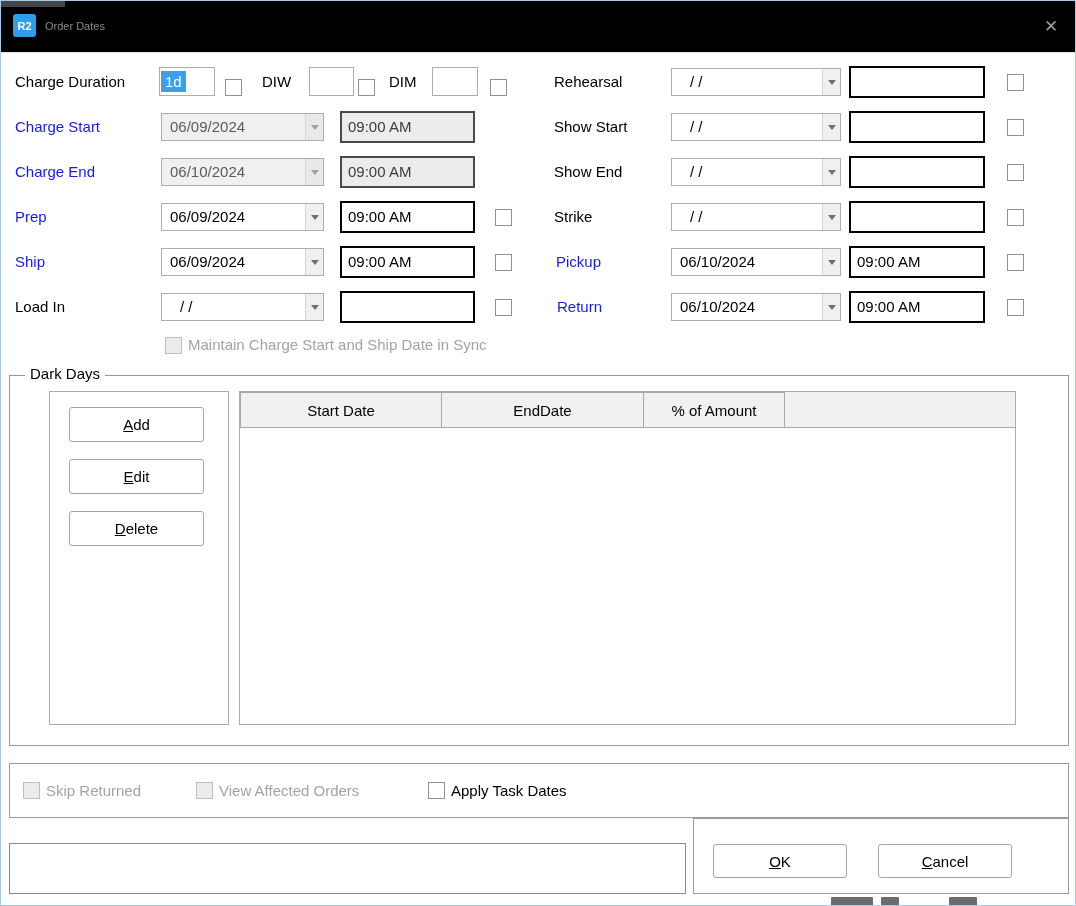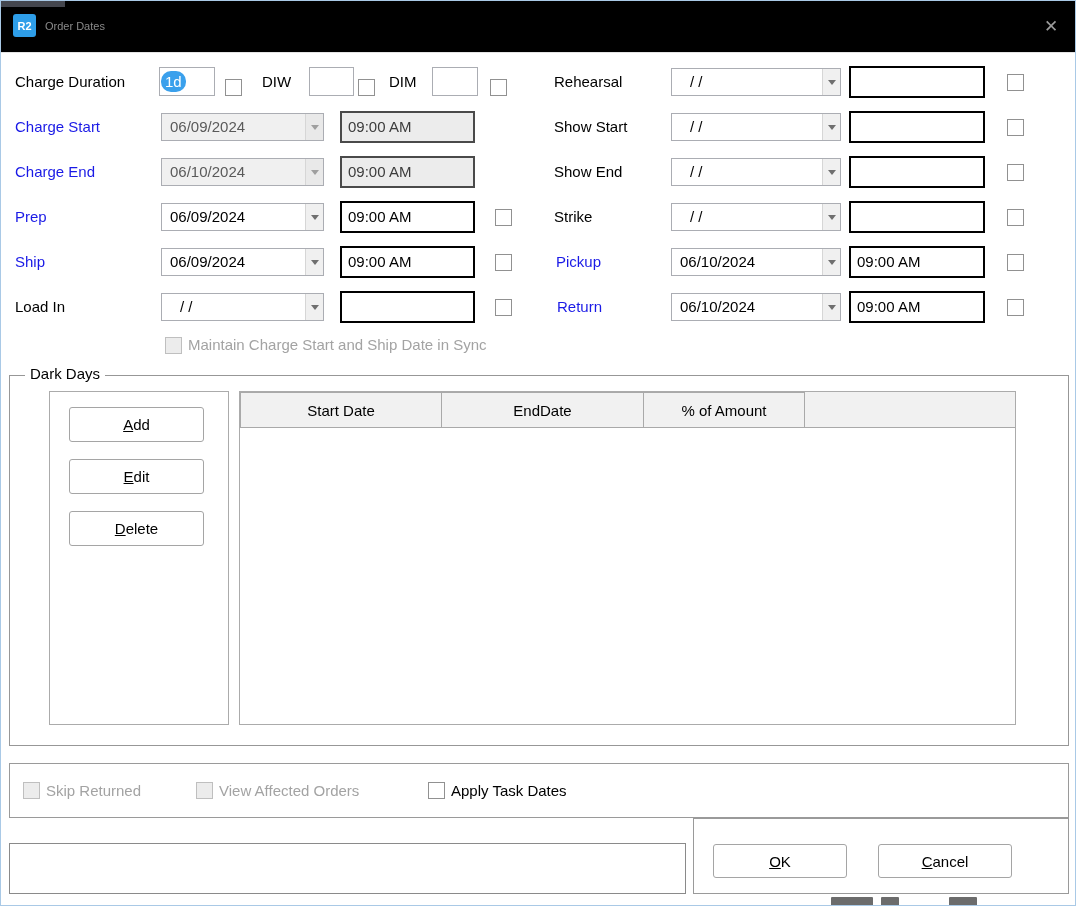--- a/index.html
+++ b/index.html
@@ -34,21 +34,21 @@
     border-top:5px solid #6f6f6f;}
   .combo.dis .tri{border-top-color:#9f9f9f;}
   .time{position:absolute;top:-1px;height:32px;background:#fff;border:2px solid #000;
     box-sizing:border-box;font-size:15px;line-height:28px;padding-left:6px;white-space:nowrap;}
   .time.dis{background:#ececec;border-color:#4a4a4a;color:#3c3c3c;}
   .cbx{position:absolute;width:17px;height:17px;background:#fff;border:1px solid #919191;
     box-sizing:border-box;}
   .cbx.dis{background:#ececec;border-color:#bfbfbf;}
   .inp{position:absolute;top:0;height:29px;background:#fff;border:1px solid #abadb3;
     box-sizing:border-box;display:flex;align-items:center;font-size:15px;}
-  .sel{background:#3aa0ec;color:#fff;padding:2px 4px;margin-left:1px;font-size:15px;border-radius:10px;}
+  .sel{background:#3aa0ec;color:#fff;padding:2px 4px;margin-left:1px;font-size:15px;}
   .gray-lbl{position:absolute;height:30px;line-height:30px;font-size:15px;color:#a3a3a3;white-space:nowrap;}
   
   .groupbox{position:absolute;left:8px;top:374px;width:1060px;height:371px;
     border:1px solid #979797;box-sizing:border-box;}
   .legend{position:absolute;left:24px;top:363px;background:#fff;padding:0 5px;
     font-size:15px;height:20px;line-height:20px;}
   .panel{position:absolute;left:48px;top:390px;width:180px;height:334px;background:#fff;
     border:1px solid #ababab;box-sizing:border-box;}
   .btn{position:absolute;width:135px;height:35px;background:#fff;border:1px solid #a5a5a5;
     border-radius:3px;box-sizing:border-box;display:flex;align-items:center;justify-content:center;
@@ -258,21 +258,21 @@
     <span><span class="mn">E</span><span>dit</span></span>
   </div>
   <div class="btn" style="left:68px;top:510px">
     <span><span class="mn">D</span><span>elete</span></span>
   </div>
 
   <div class="dd-table">
     <div class="dd-header">
       <div class="th first" style="width:202px">Start Date</div>
       <div class="th" style="width:203px">EndDate</div>
-      <div class="th" style="width:162px">% of Amount</div>
+      <div class="th" style="width:142px">% of Amount</div>
       <div class="th-filler"></div>
     </div>
     <div></div>
   </div>
 
   <div class="cb-strip"></div>
   <span class="cbx dis" style="left:22px;top:781px"></span>
   <span class="cb-lbl dis" style="left:45px;top:775px">Skip Returned</span>
   <span class="cbx dis" style="left:195px;top:781px"></span>
   <span class="cb-lbl dis" style="left:218px;top:775px">View Affected Orders</span>

